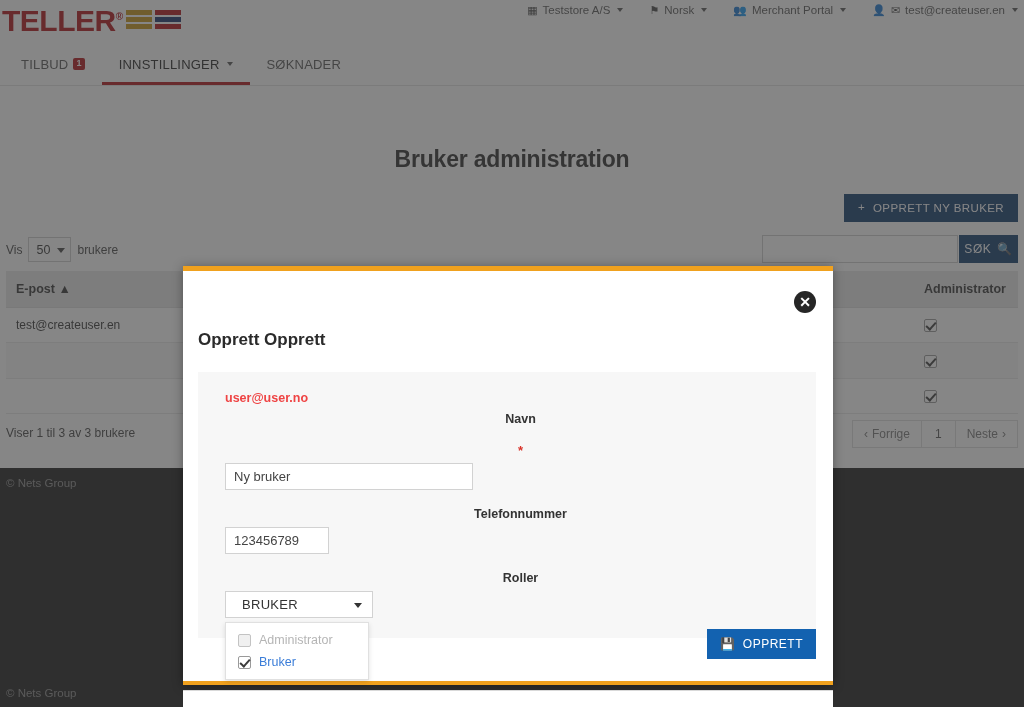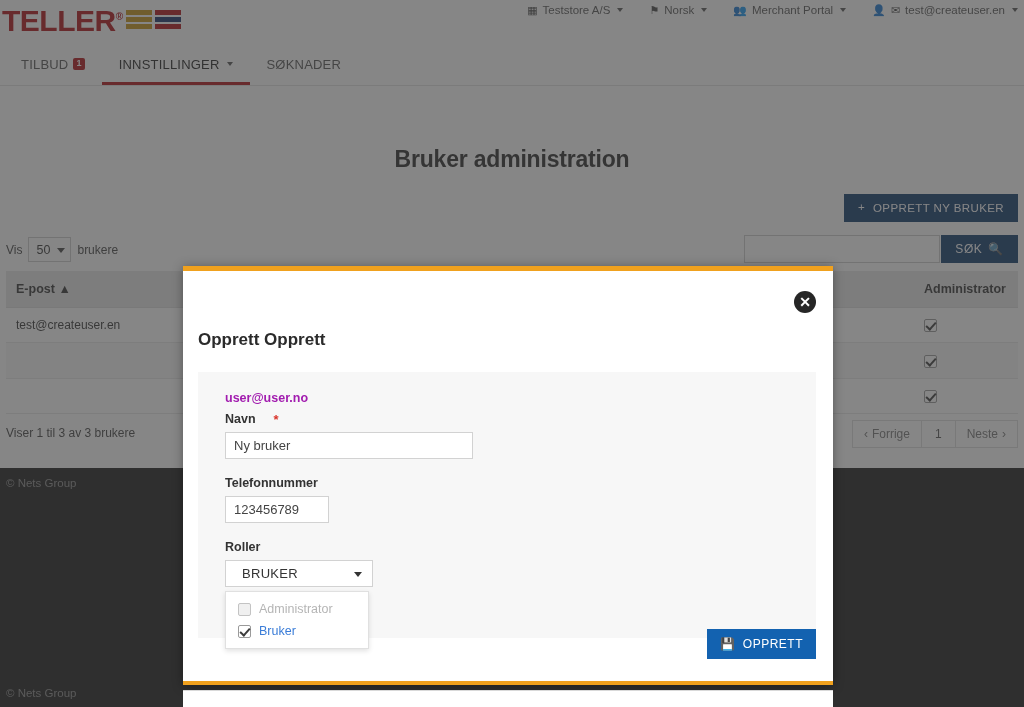--- a/index.html
+++ b/index.html
@@ -174,21 +174,21 @@
     background: #fff;
     padding: 0 7px;
     font-size: 12px;
     font-family: "Liberation Sans", sans-serif;
     border-radius: 0;
     outline: none;
   }
   .btn-search {
     background: #0f3a6b; color: #fff;
     font-size: 12px; letter-spacing: 0.6px;
-    padding: 0 14px; height: 28px;
+    padding: 0 5px; height: 28px;
     display: inline-flex; align-items: center; gap: 6px;
     margin-left: 1px;
   }
 
   
   table.users {
     width: 100%;
     border-collapse: collapse;
     font-size: 12px;
     margin-top: 2px;
@@ -328,29 +328,29 @@
   .modal-body {
     margin: 22px 17px 0 15px;
     background: #f7f7f7;
     padding: 19px 0 22px 27px;
     height: 266px;
     position: relative;
   }
   .form-email {
     font-size: 12.5px;
     font-weight: bold;
-    color: #a21caf;
+    color: #ef4444;
     margin-bottom: 7px;
   }
   .form-label {
     font-size: 12.5px;
     font-weight: bold;
     color: #333;
     margin-bottom: 6px;
-    display: flex; align-items: center; gap: 18px;
+    display: flex; align-items: center; gap: 18px; flex-direction: column;
   }
   .req { color: #d9342b; font-size: 13px; line-height: 1; }
   .txt {
     border: 1px solid #d2d2d2;
     background: #fff;
     height: 27px;
     font-size: 13px;
     color: #444;
     padding: 0 8px;
     font-family: "Liberation Sans", sans-serif;

